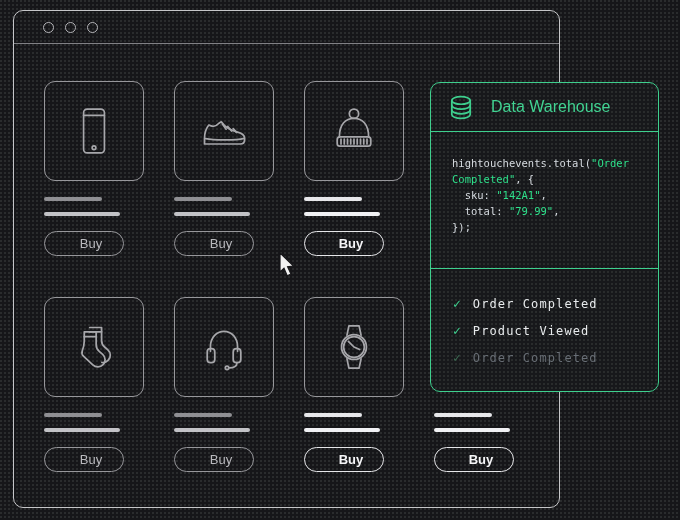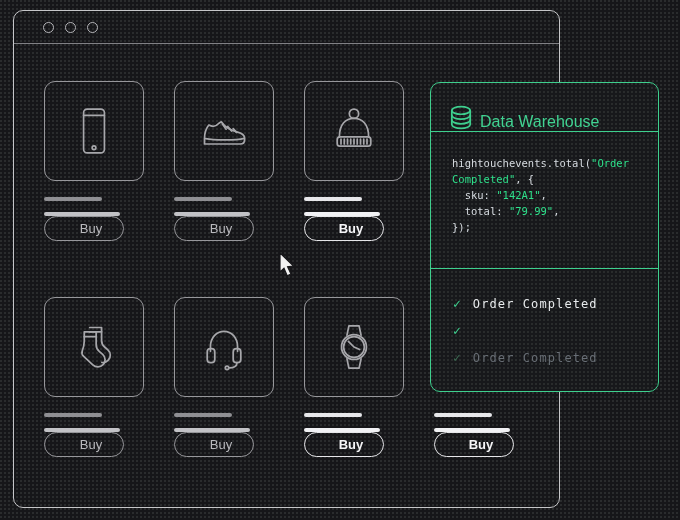--- a/index.html
+++ b/index.html
@@ -30,34 +30,34 @@
   .card{
     width:100px;height:100px;border:1.5px solid #97979b;border-radius:11px;
     box-sizing:border-box;display:flex;align-items:center;justify-content:center;
     color:#a7a7ab;
   }
   .card svg{display:block;}
   .ph-line{height:4px;border-radius:2px;}
   .ph-line1{width:58px;margin-top:16px;background:#8f8f93;}
   .ph-line2{width:76px;margin-top:11px;background:#c2c2c6;}
   .buy{
-    width:80px;height:25px;border:1.5px solid #97979b;border-radius:13px;
+    margin-top:15px;width:80px;height:25px;border:1.5px solid #97979b;border-radius:13px;
     background:transparent;color:#b9b9bd;font-size:13px;font-family:"Liberation Sans",sans-serif;
     display:flex;align-items:center;justify-content:center;box-sizing:border-box;cursor:pointer;padding-left:20px;
   }
   .hl .ph-line1{background:#e7e7ea;}
   .hl .ph-line2{background:#f1f1f4;}
   .hl .buy{border-color:#e6e6e9;color:#f5f5f7;font-weight:bold;}
   
   .panel{
     position:absolute;left:430px;top:82px;width:229px;height:310px;z-index:5;
     border:1.5px solid #3ecf8e;border-radius:10px;box-sizing:border-box;
   }
   .panel-header{
-    height:49px;display:flex;align-items:flex-end;gap:6px;padding:0 17px;
+    height:49px;display:flex;align-items:center;gap:17px;padding:0 17px;
     border-bottom:1.5px solid #3ecf8e;box-sizing:border-box;
     color:#41d392;font-size:16px;
   }
   .panel-code{
     height:137px;border-bottom:1.5px solid #3ecf8e;box-sizing:border-box;
     padding:23px 0 0 21px;
     font-family:"DejaVu Sans Mono", monospace;font-size:10.5px;line-height:16px;
     color:#d6dbe0;
   }
   .code-line{white-space:pre;}
@@ -193,20 +193,21 @@
     <div class="code-line"><span class="plain">});</span></div>
   </div>
 
   <div class="panel-events">
     <div class="event">
       <span class="chk">✓</span>
       <span>Order Completed</span>
     </div>
     <div class="event">
       <span class="chk">✓</span>
+      <span>Product Viewed</span>
     </div>
     <div class="event dim">
       <span class="chk">✓</span>
       <span>Order Completed</span>
     </div>
   </div>
 </div>
 
 <div class="cursor">
   <svg width="20" height="28" viewBox="0 0 20 28">

